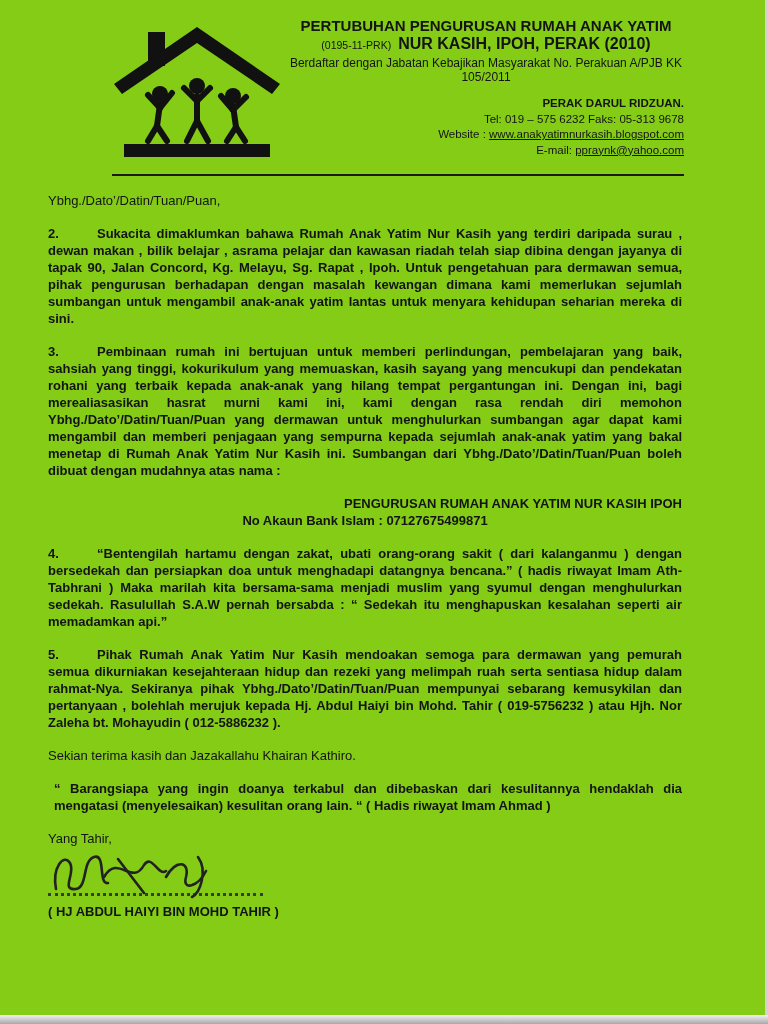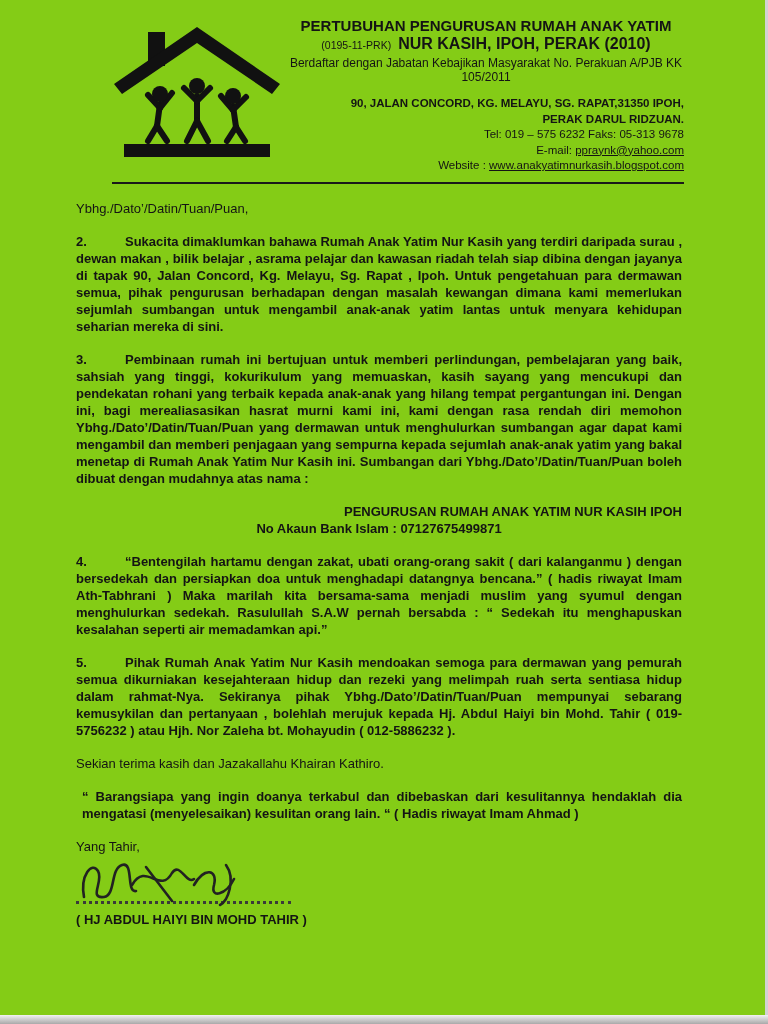--- a/index.html
+++ b/index.html
@@ -15,21 +15,21 @@
   .org-name { font-size:15px; font-weight:bold; text-align:center; line-height:19px; }
   .org-subline { display:flex; justify-content:center; align-items:baseline; gap:7px; }
   .reg-code { font-size:10.5px; }
   .org-subname { font-size:16px; font-weight:bold; }
   .registration { font-size:12px; text-align:center; margin-top:3px; }
   .address { text-align:right; margin-top:12px; font-size:11.5px; line-height:15.5px; }
   .addr-bold { font-weight:bold; }
   .u { text-decoration:underline; }
   .head-rule { border:none; border-top:2px solid #1a1a1a; margin:8px 84px 0 112px; }
   
-  .body { padding:16px 86px 0 76px; font-size:13px; line-height:17px; }
+  .body { padding:16px 86px 0 48px; font-size:13px; line-height:17px; }
   .body p { margin:0 0 16px 0; }
   .salutation { font-weight:normal; }
   .subject { font-weight:bold; text-decoration:underline; }
   .normal { font-weight:normal; }
   .bold { font-weight:bold; }
   .just { text-align:justify; }
   .pnum { display:inline-block; width:49px; }
   .centered { text-align:right; font-weight:bold; margin-bottom:0 !important; }
   .centered2 { text-align:center; font-weight:bold; }
   .quote { font-weight:bold; text-align:justify; padding-left:6px; }
@@ -86,25 +86,24 @@
       </svg>
     </div>
     <div class="head-text">
       <div class="org-name">PERTUBUHAN PENGURUSAN RUMAH ANAK YATIM</div>
       <div class="org-subline">
         <span class="reg-code">(0195-11-PRK)</span>
         <span class="org-subname">NUR KASIH, IPOH, PERAK (2010)</span>
       </div>
       <div class="registration">Berdaftar dengan Jabatan Kebajikan Masyarakat No. Perakuan A/PJB KK 105/2011</div>
       <div class="address">
-        <div class="addr-bold">90, JALAN CONCORD, KG. MELAYU, SG. RAPAT,31350 IPOH,</div>
         <div class="addr-bold">PERAK DARUL RIDZUAN.</div>
         <div>Tel: 019 – 575 6232  Faks: 05-313 9678</div>
+        <div><span>Website : </span><span class="u">www.anakyatimnurkasih.blogspot.com</span></div>
         <div><span>E-mail: </span><span class="u">ppraynk@yahoo.com</span></div>
-        <div><span>Website : </span><span class="u">www.anakyatimnurkasih.blogspot.com</span></div>
       </div>
     </div>
   </header>
   <hr class="head-rule">
 
   <main class="body">
 
     <p class="salutation">Ybhg./Dato’/Datin/Tuan/Puan,</p>
 
 

